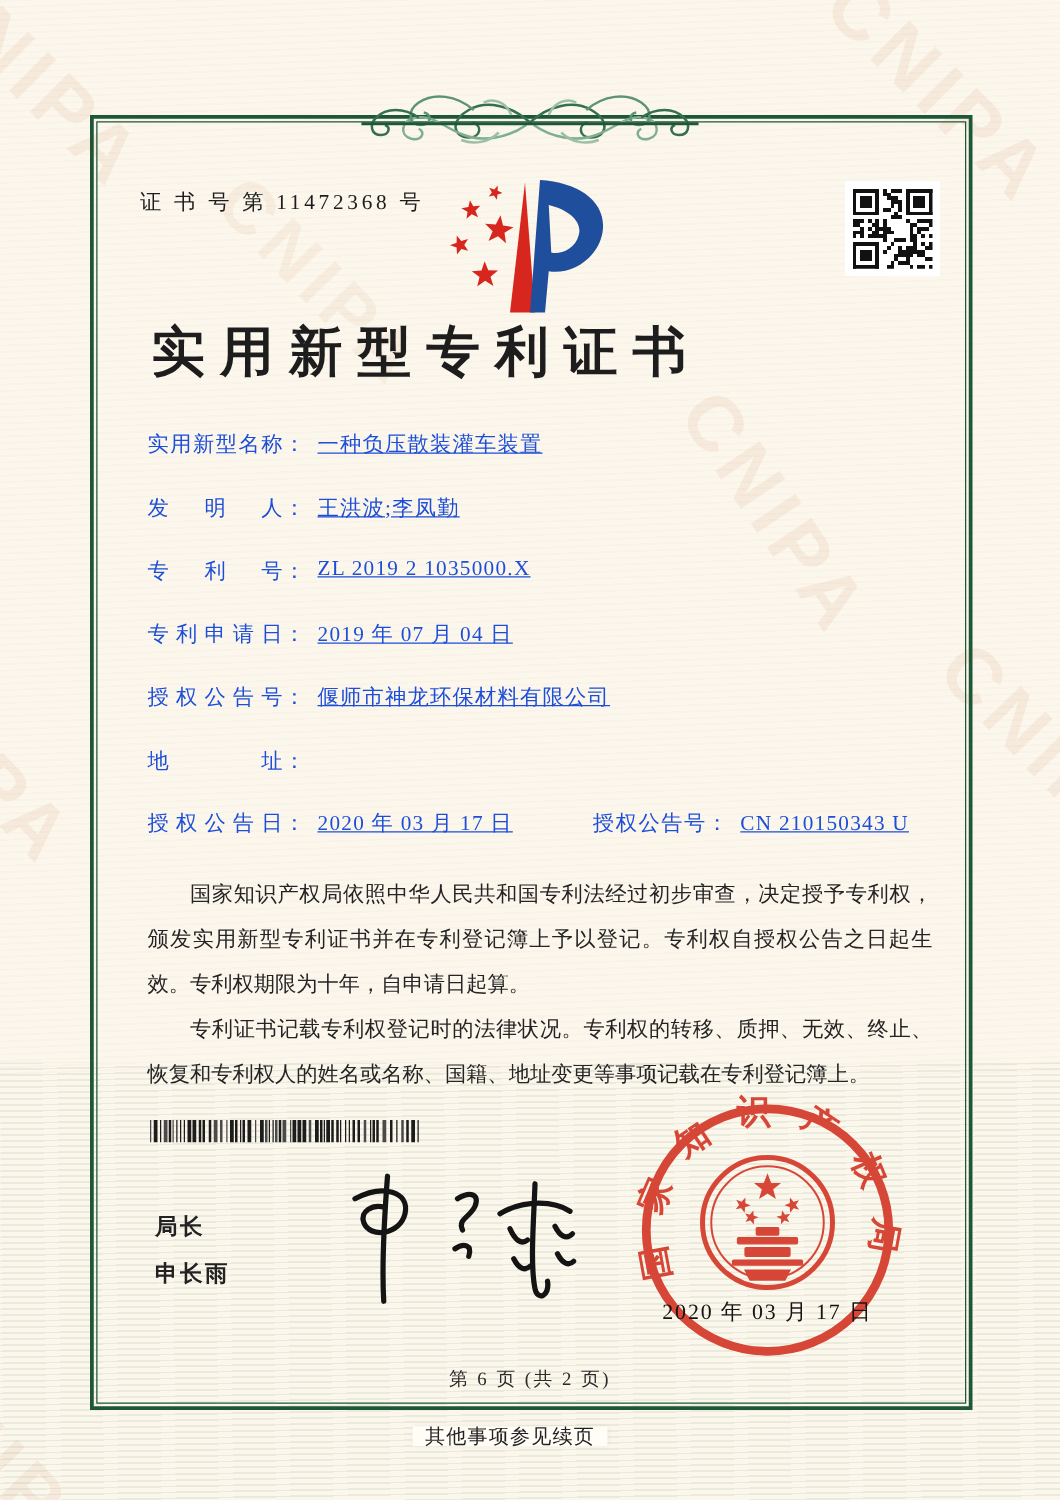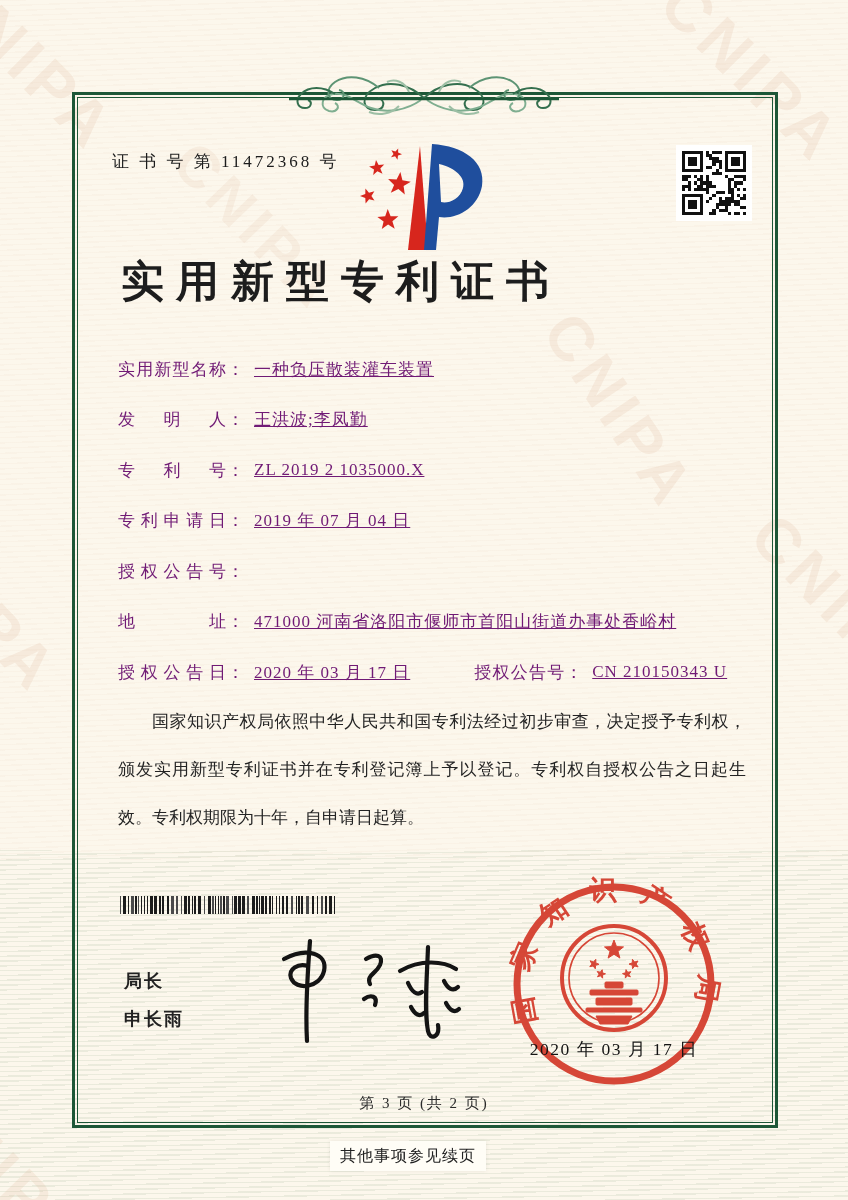--- a/index.html
+++ b/index.html
@@ -39,43 +39,43 @@
     position:absolute;left:112px;top:150px;font-size:17px;letter-spacing:3px;color:#1c1c1c;
   }
   .logo{position:absolute;left:344px;top:132px;width:160px;height:122px;}
   .qr{position:absolute;left:676px;top:145px;width:76px;height:76px;background:#fff;
       display:flex;align-items:center;justify-content:center;}
   .title{
     position:absolute;left:0;top:253px;width:682px;text-align:center;
     font-size:43px;font-weight:700;letter-spacing:12px;color:#1d1d1d;
   }
   .fields{position:absolute;left:118px;top:344px;width:620px;}
-  .frow{height:50.5px;display:flex;align-items:center;font-size:17px;color:#701a75;}
+  .frow{height:50.5px;display:flex;align-items:flex-start;font-size:17px;color:#1d4ed8;}
   .flabel{display:inline-block;width:108px;text-align:justify;text-align-last:justify;letter-spacing:0;}
   .fcolon{display:inline-block;margin:0 10px 0 1px;}
   .fvalue{letter-spacing:1px;white-space:nowrap;text-decoration:underline;}
   .fpair2{margin-left:64px;display:flex;align-items:center;}
   .fpair2 .flabel{width:90px;}
   .paras{
     position:absolute;left:118px;top:698px;width:628px;
-    font-size:17px;line-height:48px;text-align:justify;color:#242424;
+    font-size:17px;line-height:36px;text-align:justify;color:#242424;
   }
   .paras p{margin:0;text-indent:2em;}
   .barcode{position:absolute;left:120px;top:896px;width:220px;height:18px;}
   .signer{position:absolute;left:124px;top:969px;font-family:"Liberation Sans","DejaVu Sans",sans-serif;
           font-size:18px;color:#222;font-weight:700;}
   .signer div{margin-bottom:14px;letter-spacing:2px;}
   .signature{position:absolute;left:248px;top:933px;width:215px;height:118px;}
   .seal{position:absolute;left:504px;top:874px;width:220px;height:220px;}
   .page-info{
     position:absolute;left:0;top:1094px;width:848px;text-align:center;
     font-size:15px;letter-spacing:2px;color:#2a2a2a;
   }
   .footer-note{
-    position:absolute;left:330px;top:1141px;width:156px;height:30px;
+    position:absolute;left:330px;top:1141px;width:156px;height:16px;
     background:#fffdf6;box-shadow:0 0 4px rgba(0,0,0,.08);
     display:flex;align-items:center;justify-content:center;
     font-size:16px;letter-spacing:1px;color:#222;
   }
 </style>
 </head>
 <body>
 
 <div class="wave-top"></div>
 <div class="wave-bottom"></div>
@@ -278,40 +278,41 @@
     <span class="fvalue">ZL 2019 2 1035000.X</span>
   </div>
   <div class="frow">
     <span class="flabel">专利申请日</span>
       <span class="fcolon">：</span>
     <span class="fvalue">2019 年 07 月 04 日</span>
   </div>
   <div class="frow">
     <span class="flabel">授权公告号</span>
       <span class="fcolon">：</span>
+    <span class="fvalue">偃师市神龙环保材料有限公司</span>
   </div>
   <div class="frow">
     <span class="flabel">地址</span>
       <span class="fcolon">：</span>
-    <span class="fvalue">471000 河南省洛阳市偃师市首阳山街道办事处香峪村</span>
   </div>
   <div class="frow">
     <span class="flabel">授权公告日</span>
       <span class="fcolon">：</span>
     <span class="fvalue">2020 年 03 月 17 日</span>
     <span class="fpair2">
       <span class="flabel">授权公告号</span>
         <span class="fcolon">：</span>
       <span class="fvalue">CN 210150343 U</span>
     </span>
   </div>
 </div>
 
 <div class="paras">
   <p>国家知识产权局依照中华人民共和国专利法经过初步审查，决定授予专利权，颁发实用新型专利证书并在专利登记簿上予以登记。专利权自授权公告之日起生效。专利权期限为十年，自申请日起算。</p>
+  <p>专利证书记载专利权登记时的法律状况。专利权的转移、质押、无效、终止、恢复和专利权人的姓名或名称、国籍、地址变更等事项记载在专利登记簿上。</p>
 </div>
 
 <svg class="barcode" id="barcode-svg" viewBox="0 0 220 18" preserveAspectRatio="none">
     <rect x="0" y="0" width="1" height="18" fill="#4a4a4a"></rect>
     <rect x="3" y="0" width="3" height="18" fill="#1c1c1c"></rect>
     <rect x="8" y="0" width="1" height="18" fill="#1c1c1c"></rect>
     <rect x="11" y="0" width="3" height="18" fill="#4a4a4a"></rect>
     <rect x="15" y="0" width="2" height="18" fill="#1c1c1c"></rect>
     <rect x="18" y="0" width="1" height="18" fill="#4a4a4a"></rect>
     <rect x="21" y="0" width="1" height="18" fill="#1c1c1c"></rect>
@@ -408,14 +409,14 @@
       <rect x="86" y="116" width="48" height="5" rx="1"></rect>
       <rect x="92" y="124" width="36" height="7" rx="1"></rect>
       <rect x="101" y="108" width="18" height="6" rx="1"></rect>
       <rect x="82" y="134" width="56" height="4" rx="1"></rect>
       <path d="M92,142 h36 l-4,8 h-28 Z"></path>
     </g>
   </g>
   <text x="110" y="181" text-anchor="middle" font-size="17.5" letter-spacing="1.5" fill="#141414" font-family="'Liberation Serif','DejaVu Serif',serif">2020 年 03 月 17 日</text>
 </svg>
 
-<div class="page-info">第 3 页 (共 2 页)</div>
+<div class="page-info">第 6 页 (共 2 页)</div>
 <div class="footer-note">其他事项参见续页</div>
 
 </body></html>

